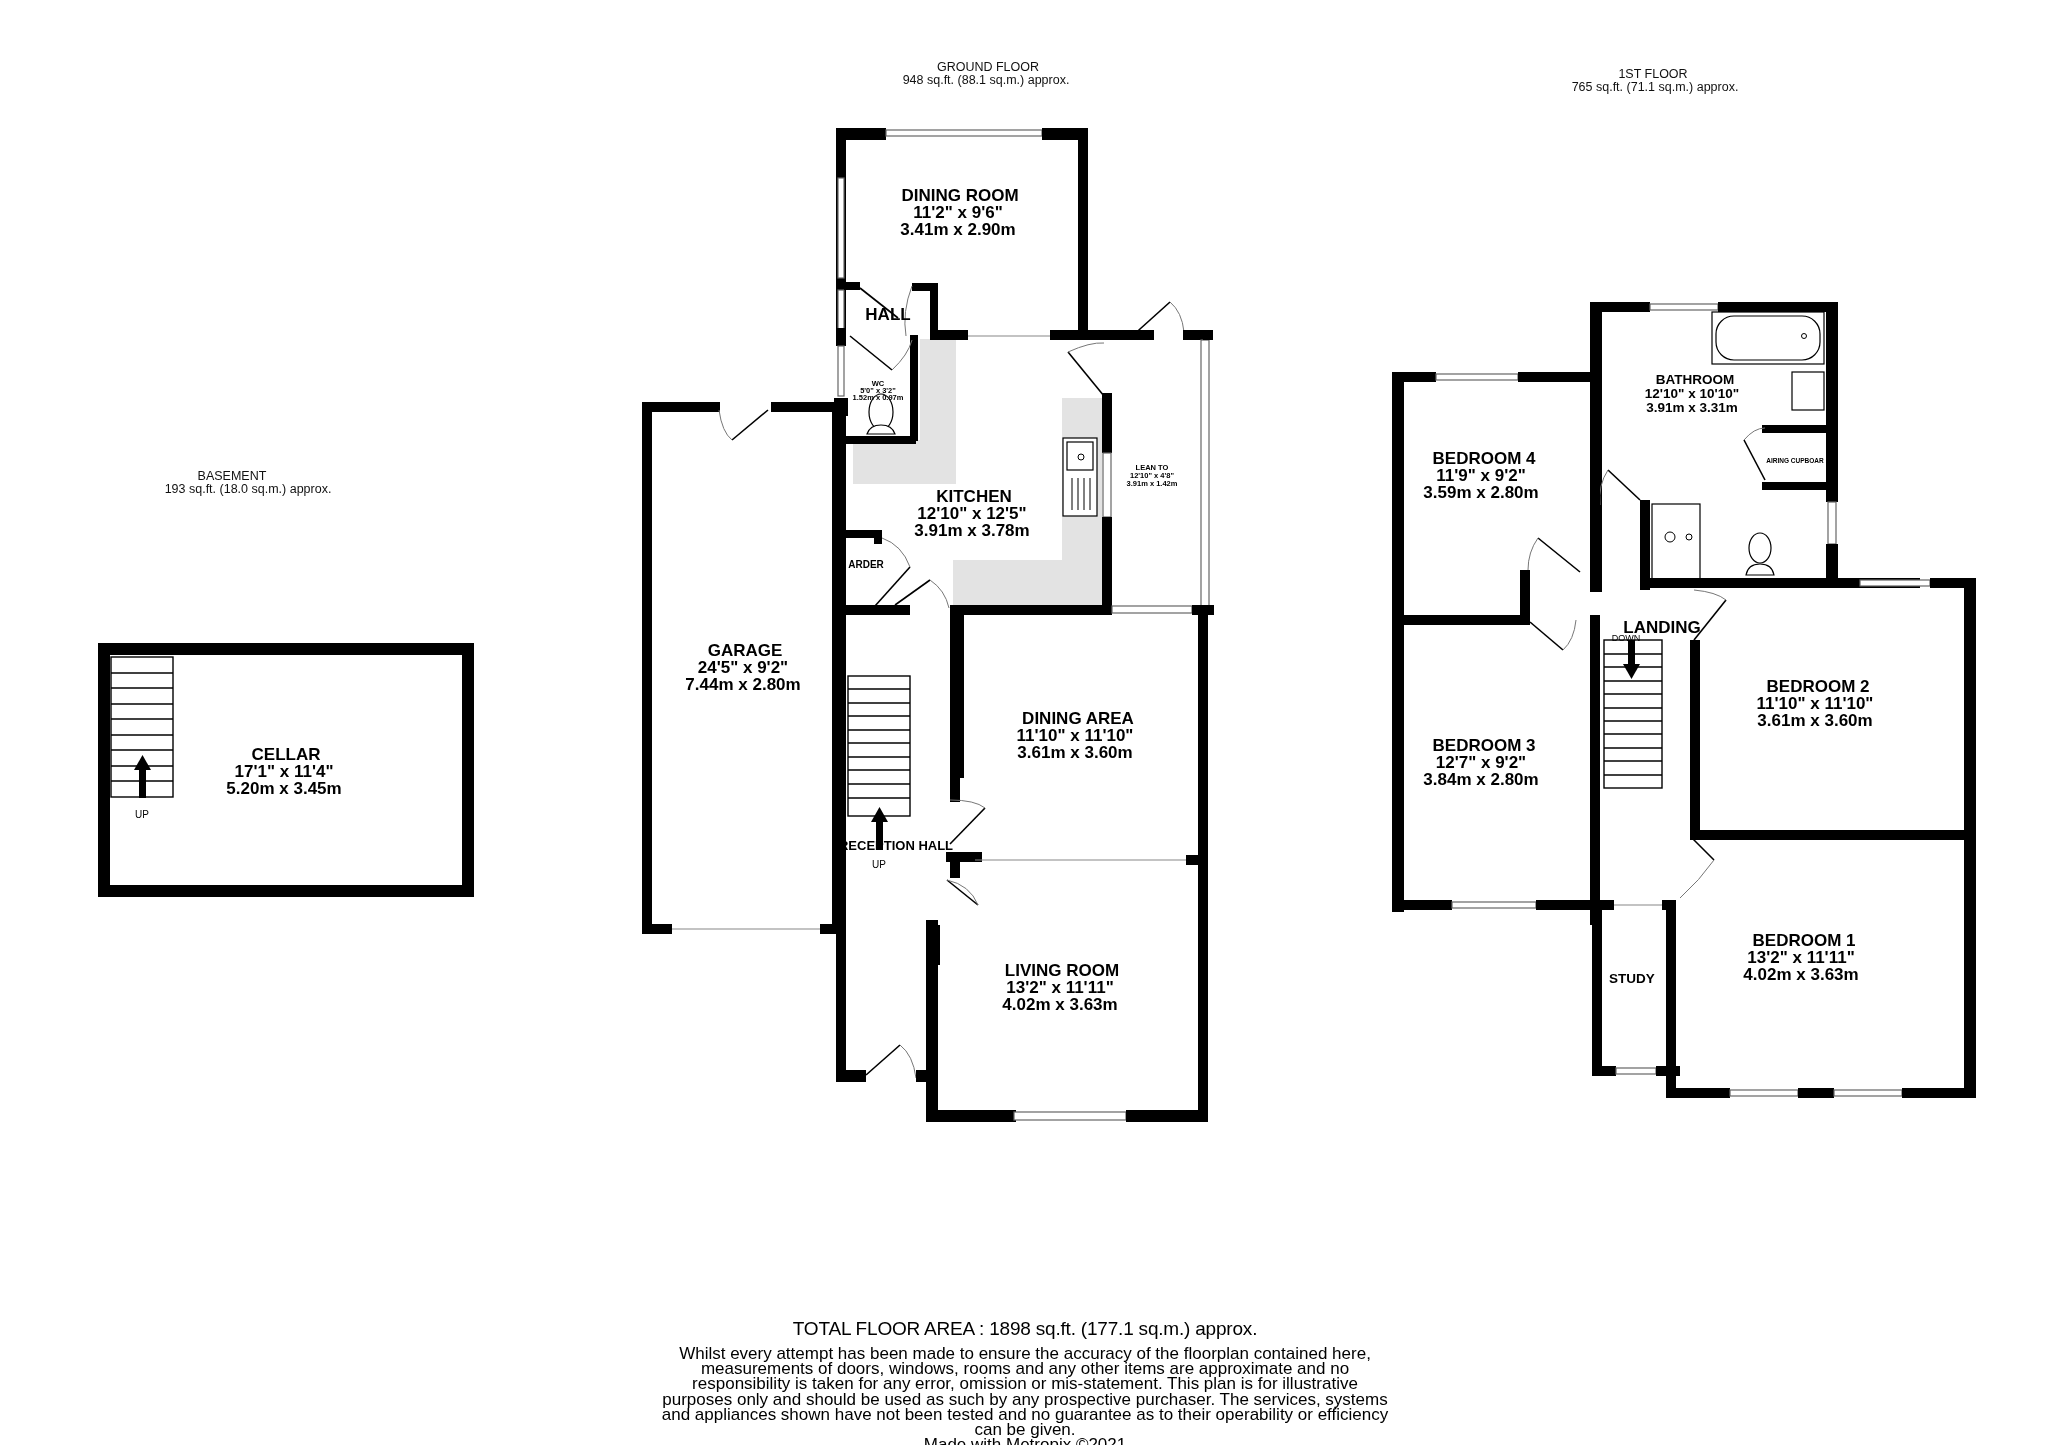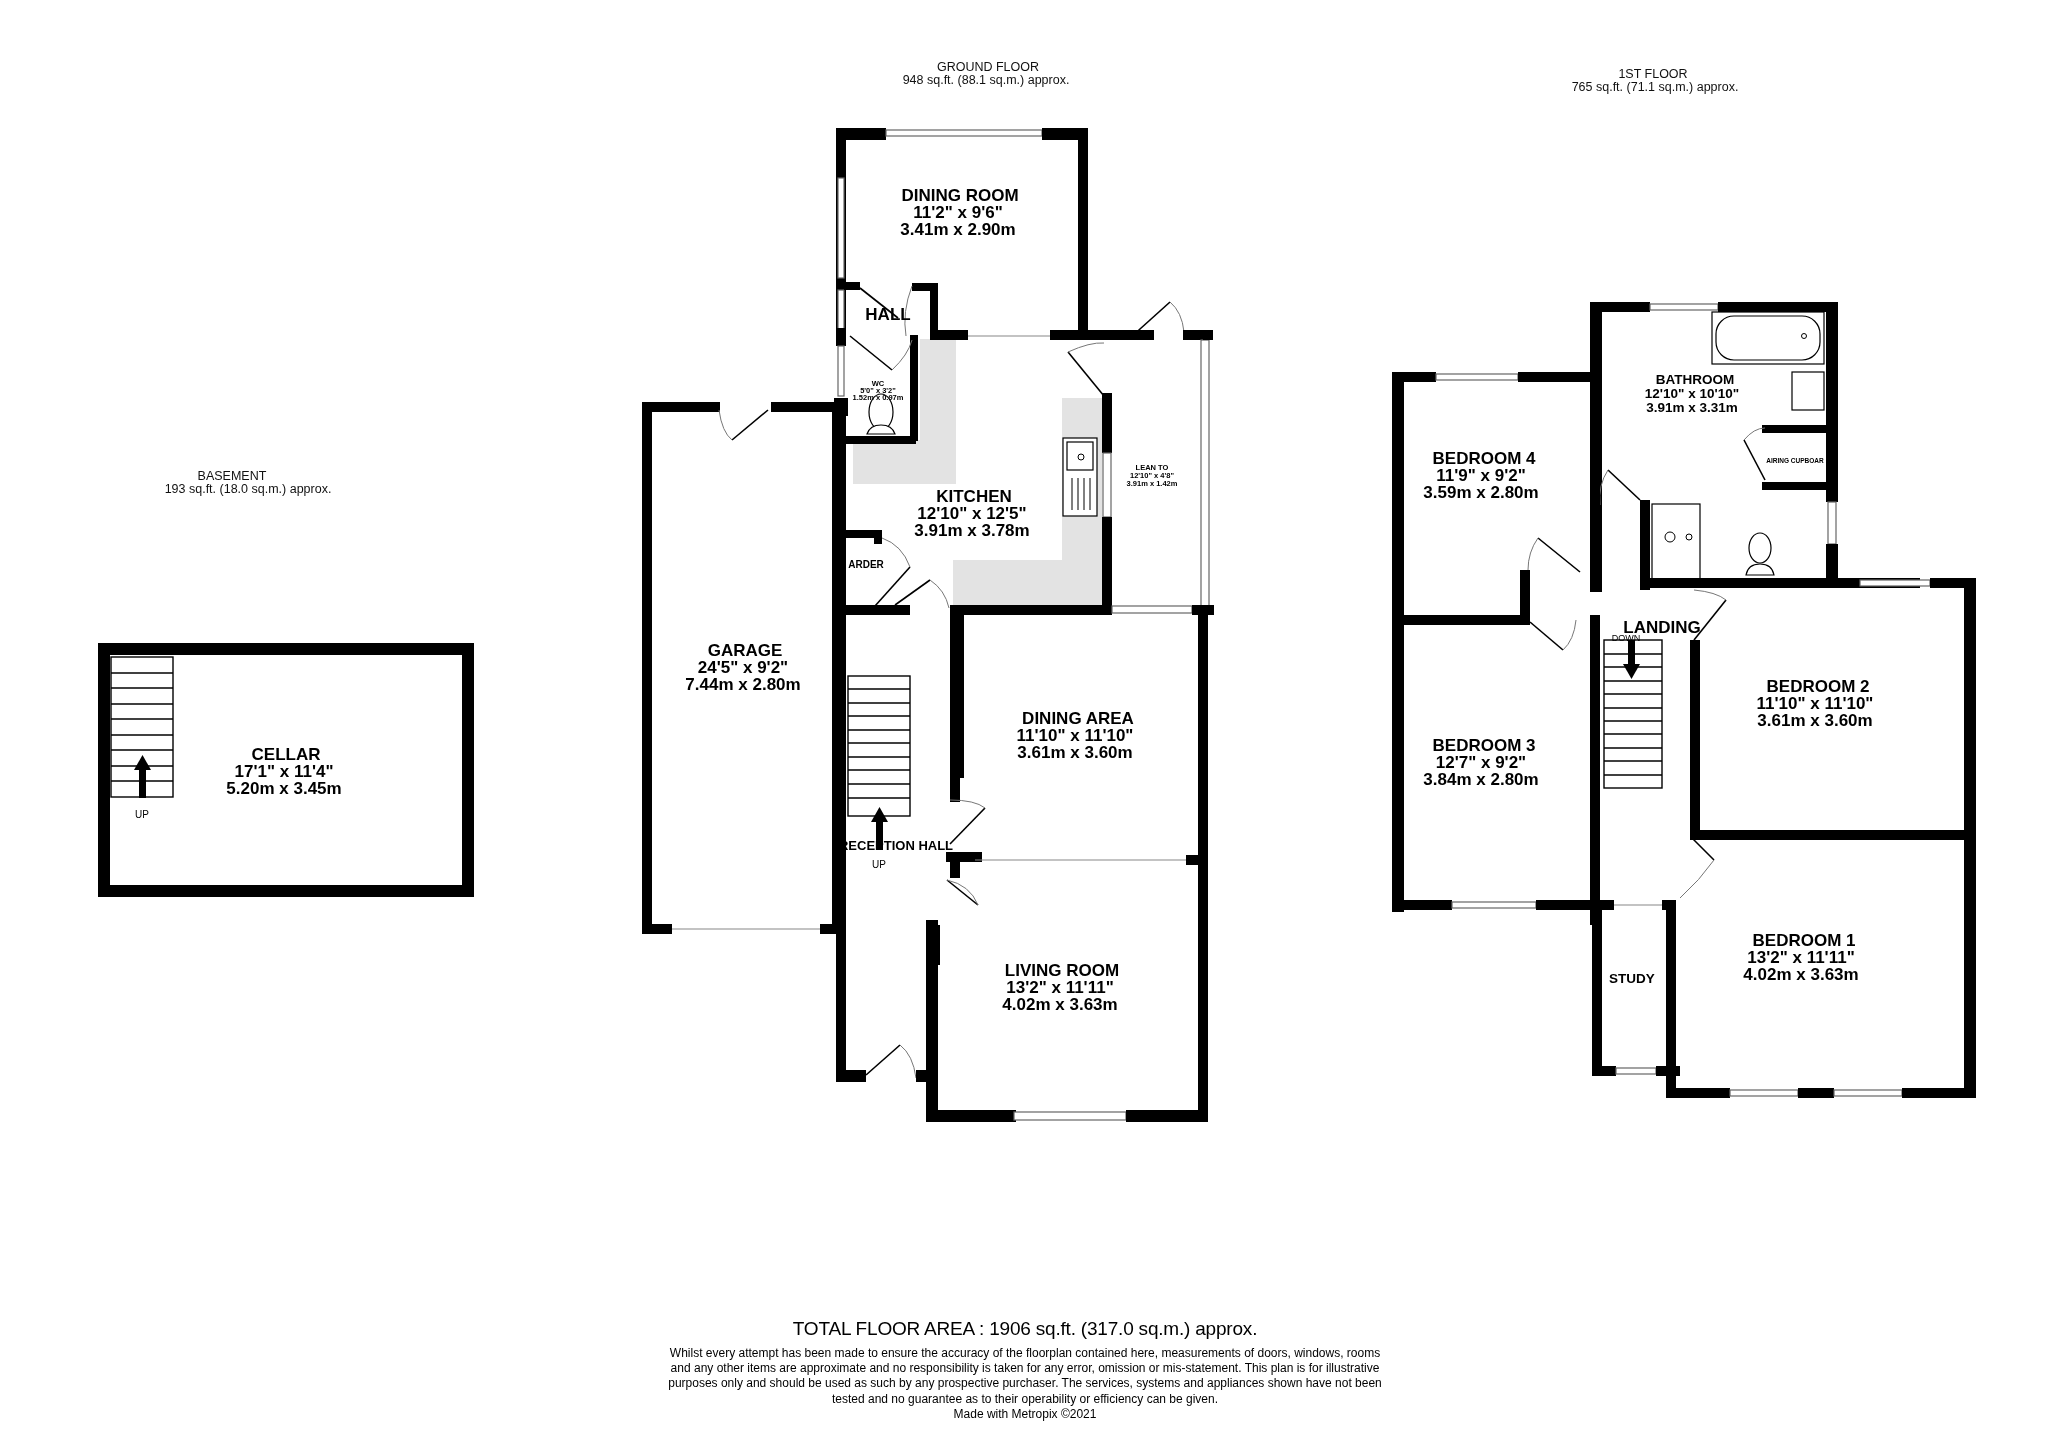--- a/index.html
+++ b/index.html
@@ -12,21 +12,21 @@
   .arc { stroke: #777; stroke-width: 1; fill: none; }
   .stair { fill: #fff; stroke: #000; stroke-width: 1.4; }
   .floorlbl { font-family: "Liberation Sans", sans-serif; font-size: 12.5px; fill: #111; text-anchor: middle; }
   .room { font-family: "Liberation Sans", sans-serif; font-weight: bold; font-size: 17px; fill: #000; text-anchor: middle; }
   .roomsm { font-family: "Liberation Sans", sans-serif; font-weight: bold; font-size: 7.5px; fill: #000; text-anchor: middle; }
   .small { font-family: "Liberation Sans", sans-serif; font-size: 10px; fill: #000; text-anchor: middle; }
   .grey { fill: #e3e3e3; }
   .fixture { fill: #fff; stroke: #000; stroke-width: 1.2; }
   #footer { position: absolute; left: 660px; top: 1318px; width: 730px; text-align: center; }
   #footer .total { font-size: 19px; letter-spacing: -0.2px; margin-bottom: 6px; }
-  #footer .disc { font-size: 12px; line-height: 15.2px; }
+  #footer .disc { font-size: 17px; line-height: 15.2px; }
 </style>
 </head>
 <body>
 
 <svg id="plan" width="2048" height="1445" viewBox="0 0 2048 1445" xmlns="http://www.w3.org/2000/svg">
 
   <g>
     <text class="floorlbl" x="988" y="71">GROUND FLOOR</text>
     <text class="floorlbl" x="986" y="84">948 sq.ft. (88.1 sq.m.) approx.</text>
   </g>
@@ -359,16 +359,16 @@
     <text class="roomsm" x="1632" y="983" style="font-size:13.5px">STUDY</text>
     <g>
       <text class="room" x="1804" y="946">BEDROOM 1</text>
       <text class="room" x="1801" y="963">13'2"  x 11'11"</text>
       <text class="room" x="1801" y="980">4.02m  x 3.63m</text>
     </g>
   </g>
 </svg>
 
 <div id="footer">
-  <div class="total">TOTAL FLOOR AREA : 1906 sq.ft. (317.0 sq.m.) approx.</div>
+  <div class="total">TOTAL FLOOR AREA : 1898 sq.ft. (177.1 sq.m.) approx.</div>
   <div class="disc">Whilst every attempt has been made to ensure the accuracy of the floorplan contained here, measurements of doors, windows, rooms and any other items are approximate and no responsibility is taken for any error, omission or mis-statement. This plan is for illustrative purposes only and should be used as such by any prospective purchaser. The services, systems and appliances shown have not been tested and no guarantee as to their operability or efficiency can be given.</div>
   <div class="disc">Made with Metropix ©2021</div>
 </div>
 
 </body></html>

